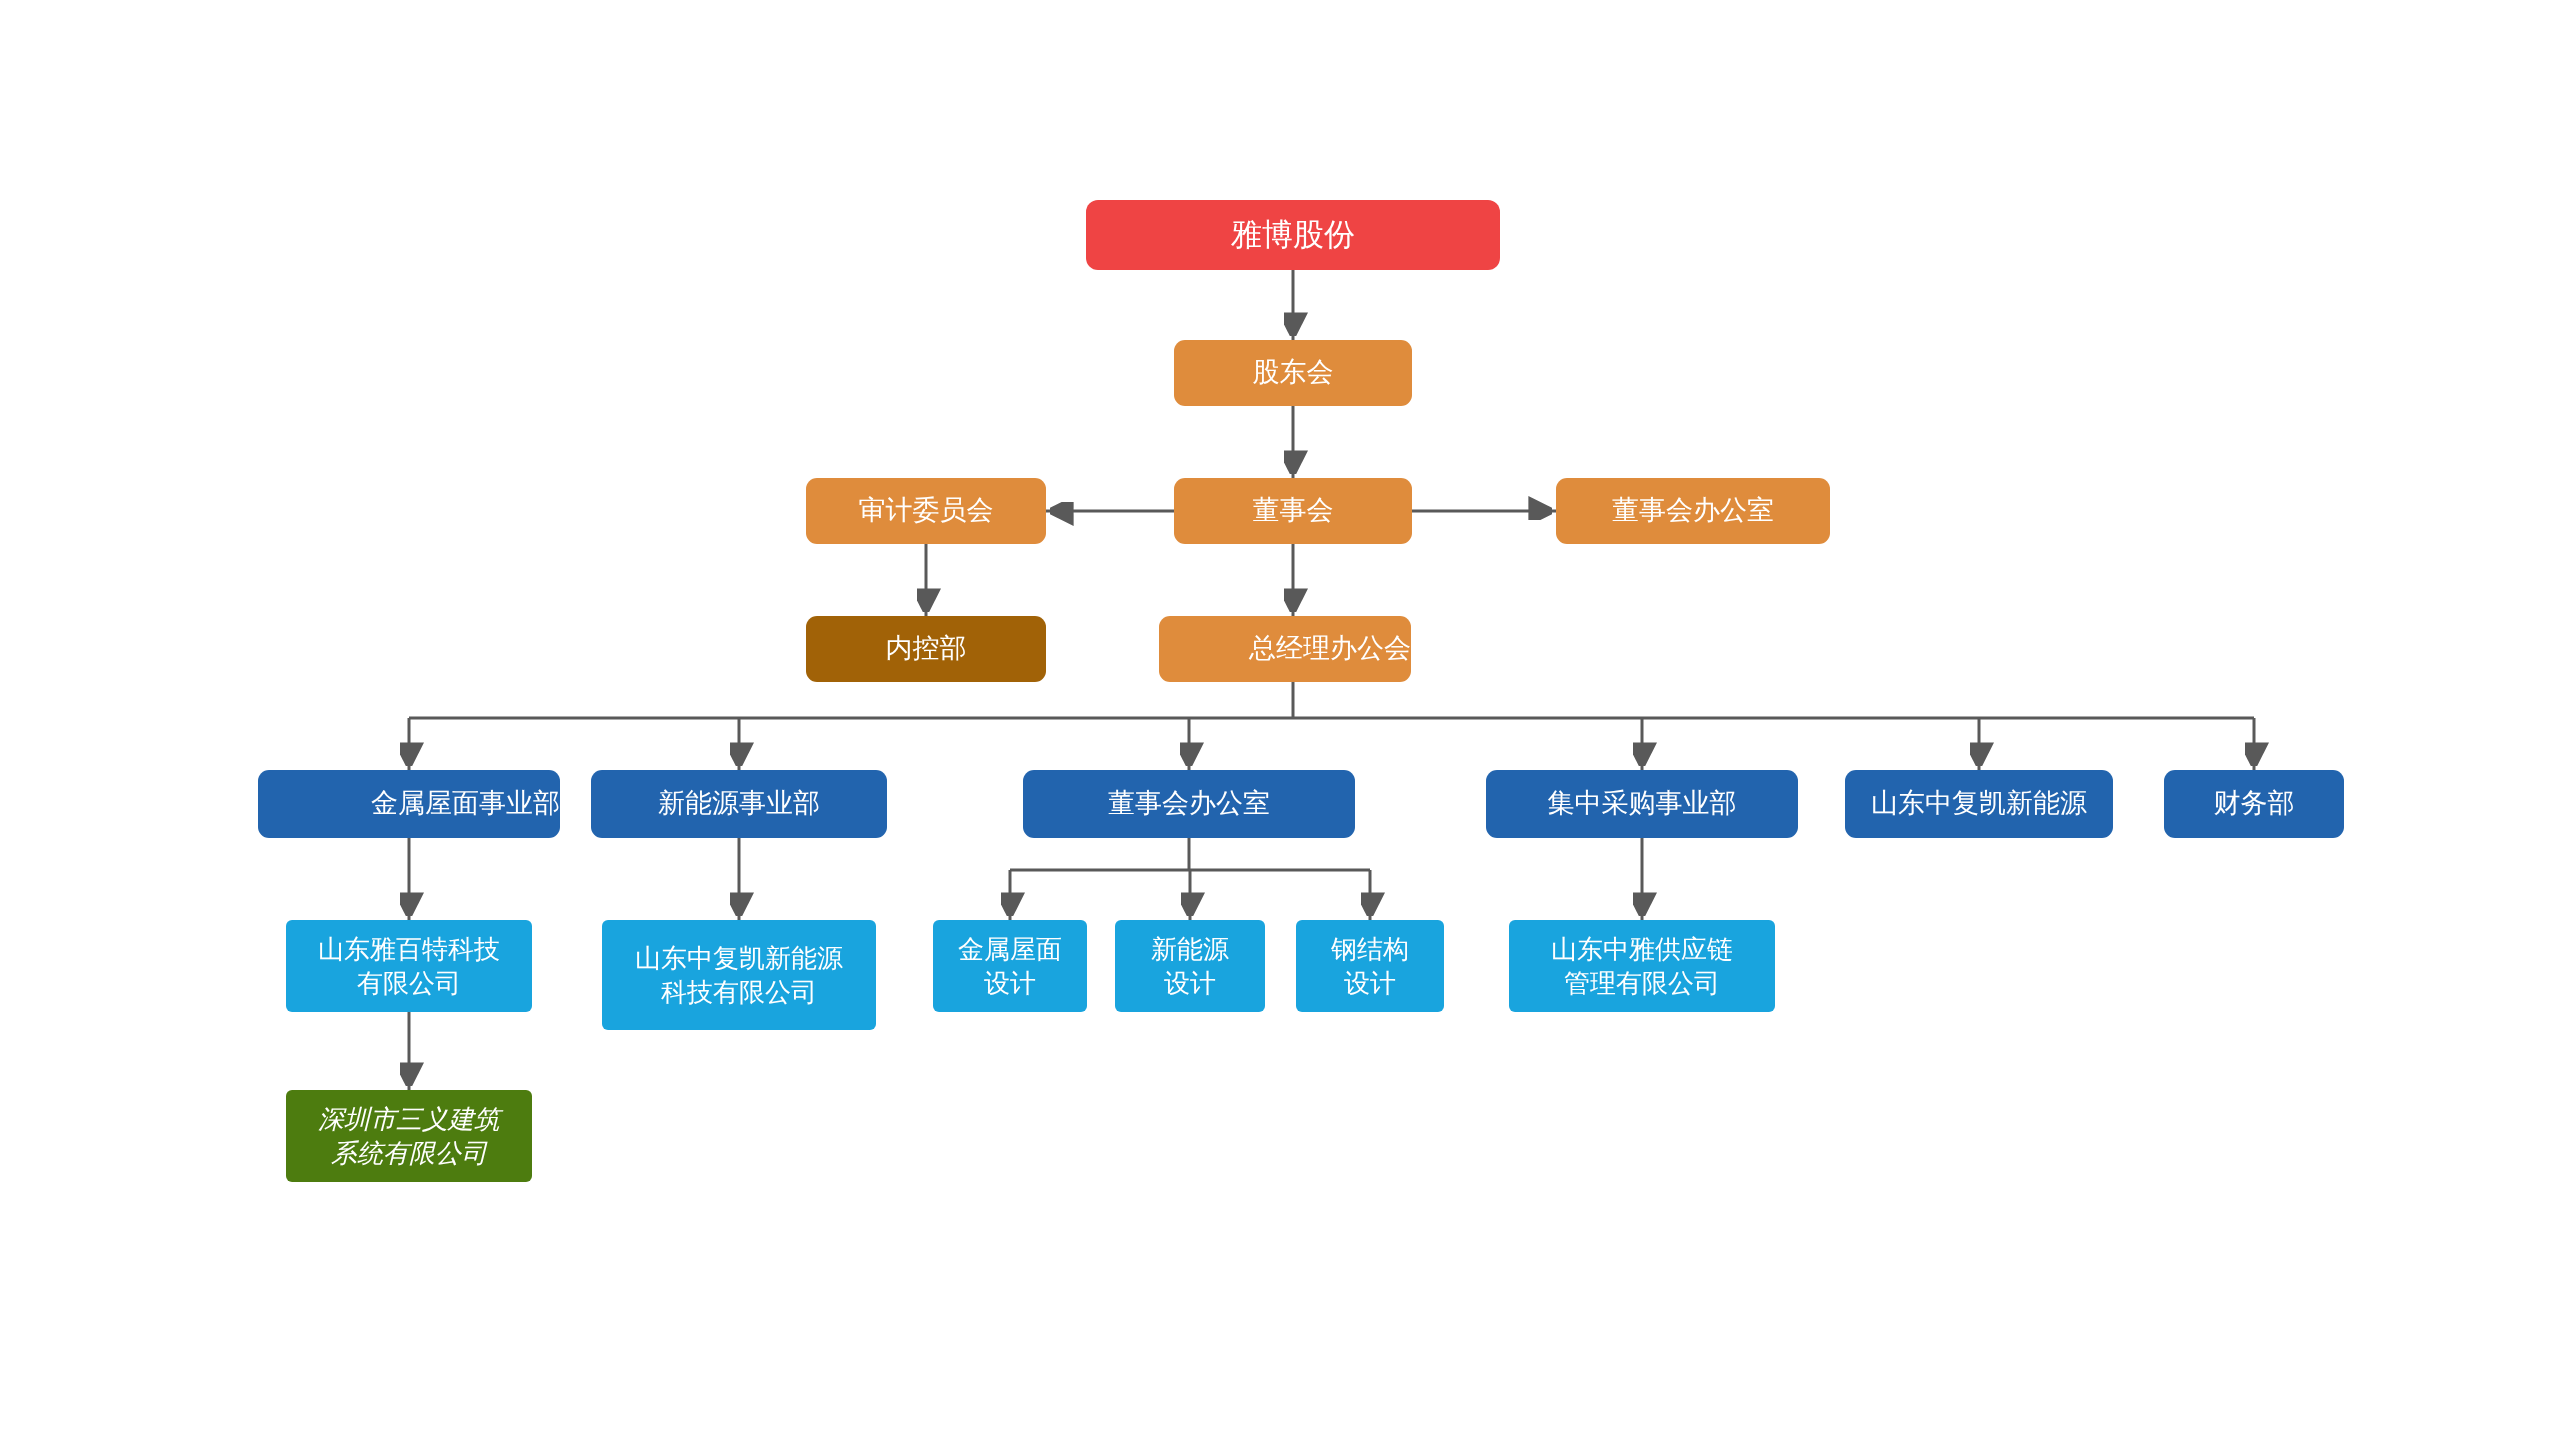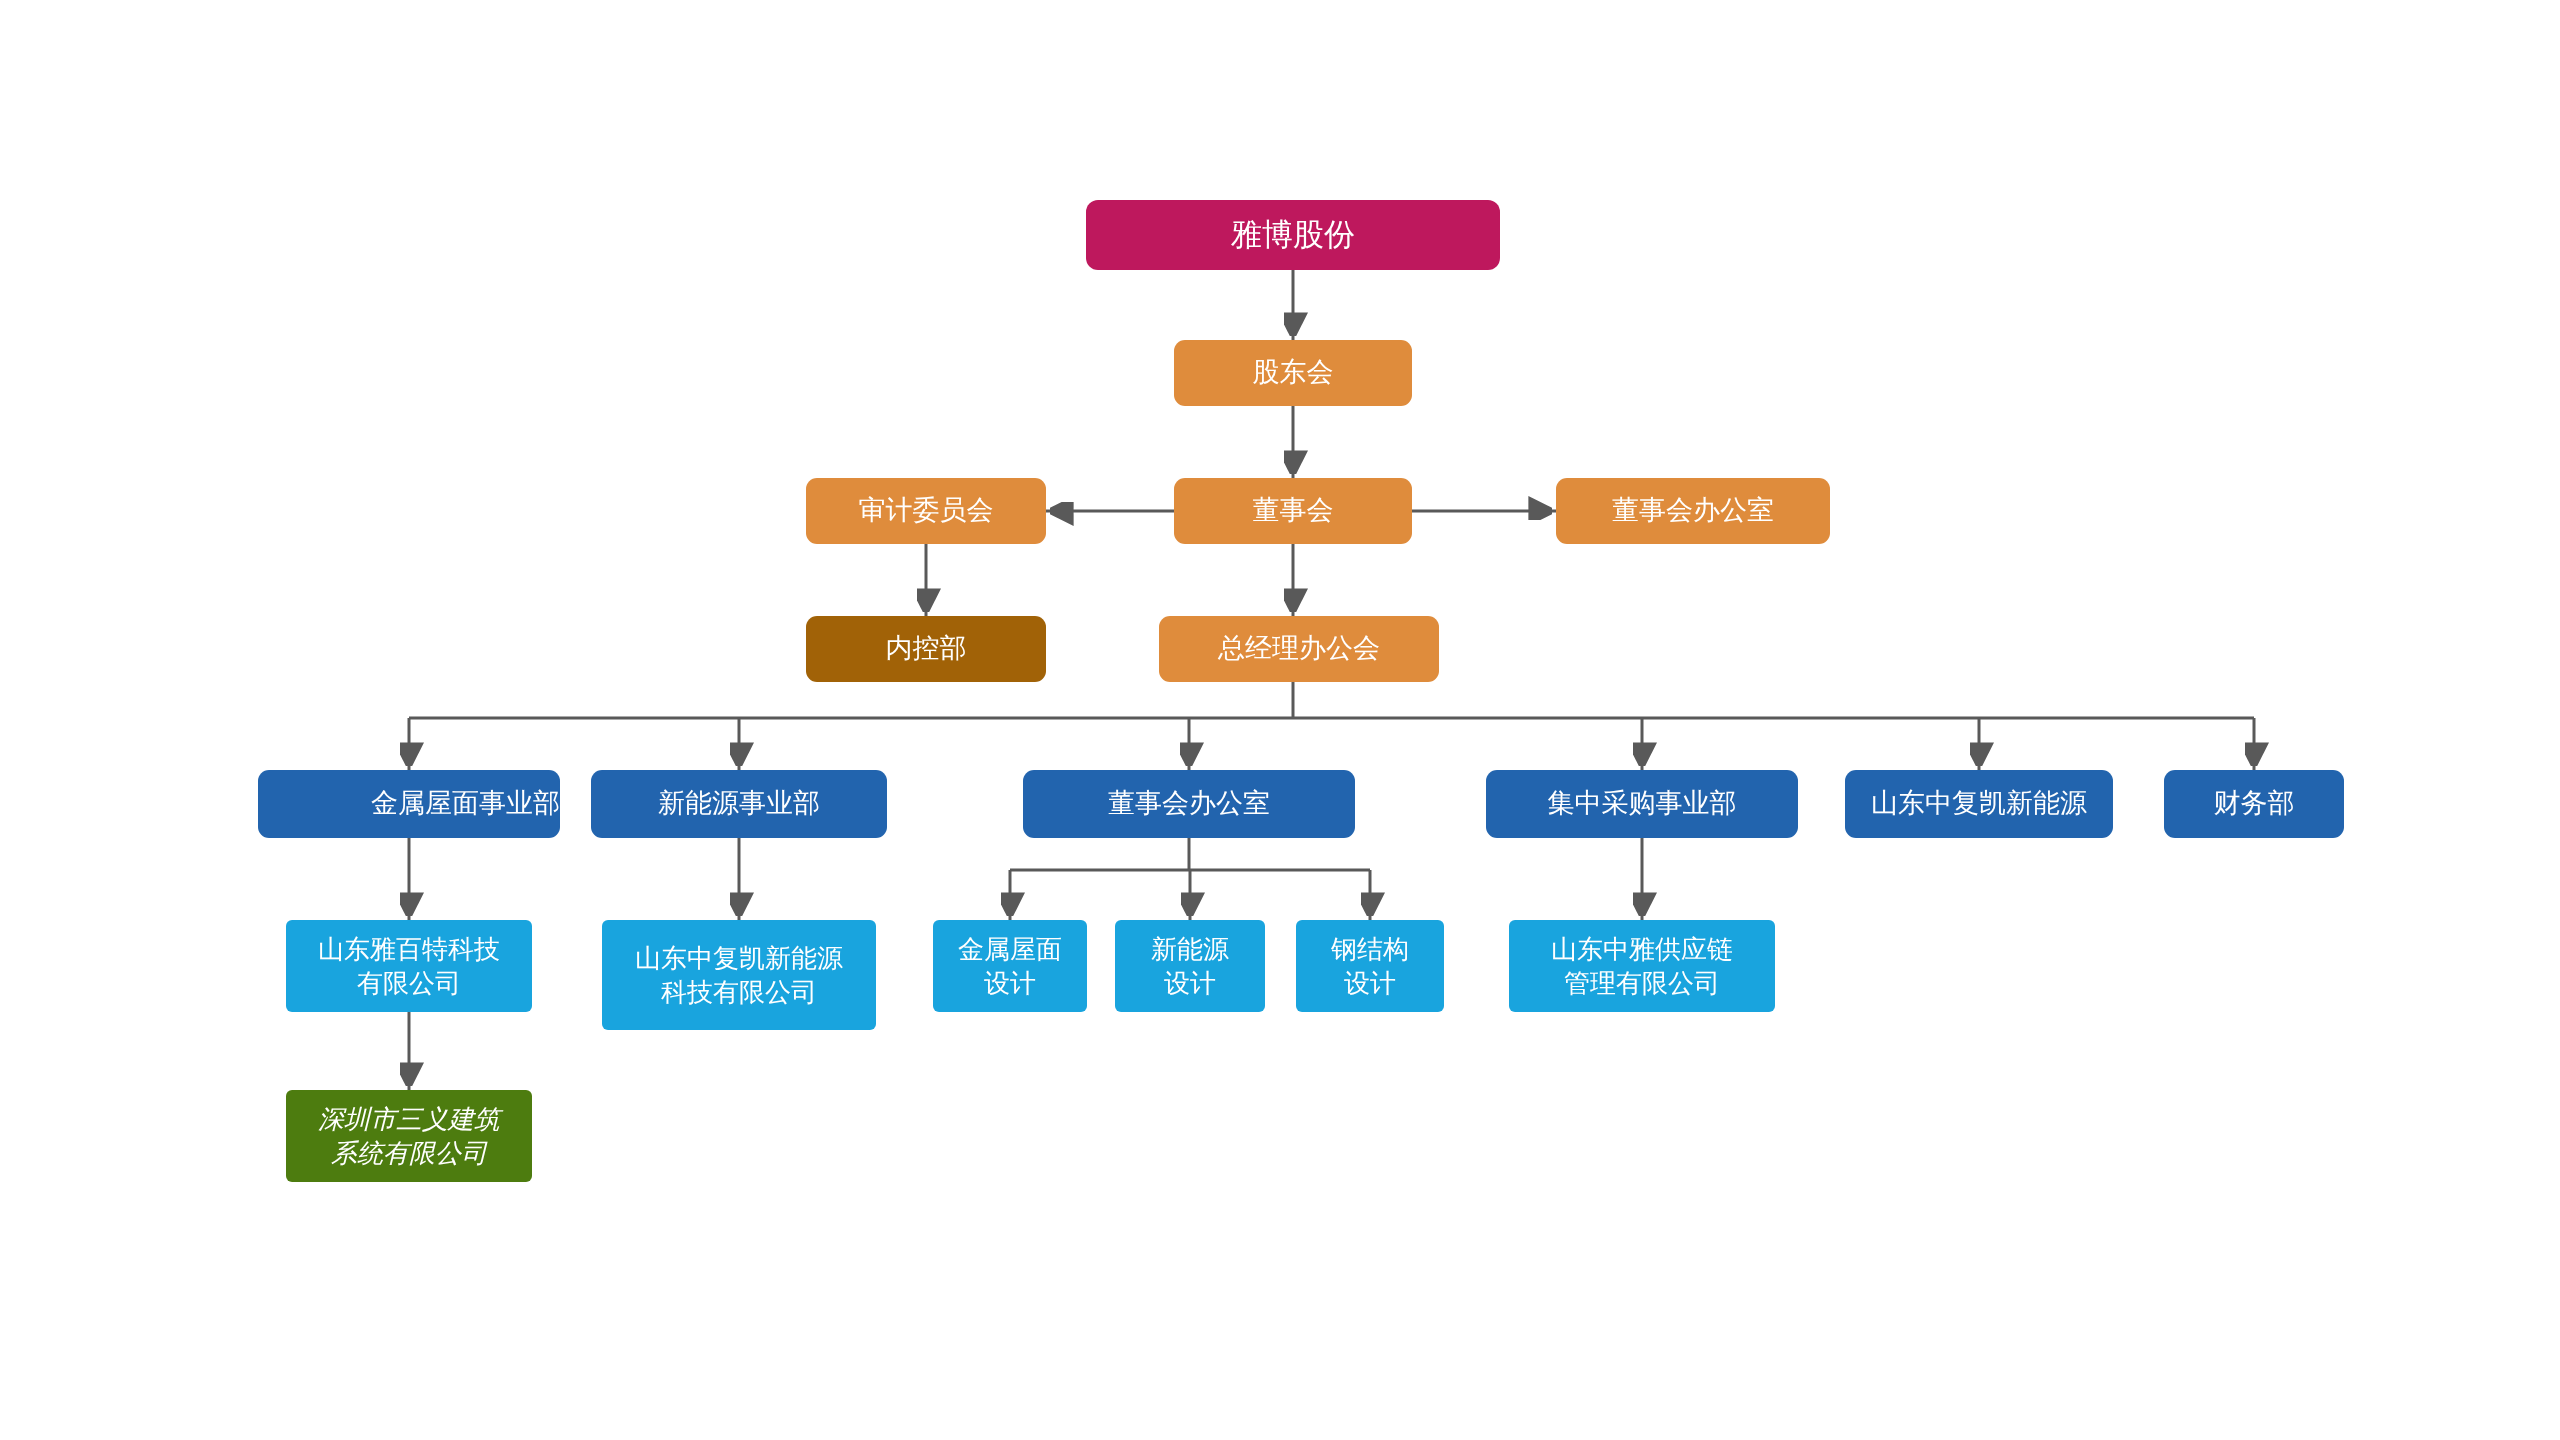--- a/index.html
+++ b/index.html
@@ -72,39 +72,39 @@
         <line x1="1979" y1="718" x2="1979" y2="770" marker-end="url(#arrow)"></line>
         <line x1="2254" y1="718" x2="2254" y2="770" marker-end="url(#arrow)"></line>
         <line x1="1189" y1="838" x2="1189" y2="870"></line>
         <line x1="1010" y1="870" x2="1370" y2="870"></line>
         <line x1="1010" y1="870" x2="1010" y2="920" marker-end="url(#arrow)"></line>
         <line x1="1190" y1="870" x2="1190" y2="920" marker-end="url(#arrow)"></line>
         <line x1="1370" y1="870" x2="1370" y2="920" marker-end="url(#arrow)"></line>
       </g>
   </svg>
 
-<div class="node type-root" style="left: 1086px; top: 200px; width: 414px; height: 70px; background: #be185d; color: rgb(255, 255, 255);">
+<div class="node type-root" style="left: 1086px; top: 200px; width: 414px; height: 70px; background: #ef4444; color: rgb(255, 255, 255);">
       <span class="node-label">雅博股份</span>
     </div>
     <div class="node type-governance" style="left: 1174px; top: 340px; width: 238px; height: 66px; background: rgb(223, 140, 60); color: rgb(255, 255, 255);">
       <span class="node-label">股东会</span>
     </div>
     <div class="node type-governance" style="left: 806px; top: 478px; width: 240px; height: 66px; background: rgb(223, 140, 60); color: rgb(255, 255, 255);">
       <span class="node-label">审计委员会</span>
     </div>
     <div class="node type-governance" style="left: 1174px; top: 478px; width: 238px; height: 66px; background: rgb(223, 140, 60); color: rgb(255, 255, 255);">
       <span class="node-label">董事会</span>
     </div>
     <div class="node type-governance" style="left: 1556px; top: 478px; width: 274px; height: 66px; background: rgb(223, 140, 60); color: rgb(255, 255, 255);">
       <span class="node-label">董事会办公室</span>
     </div>
     <div class="node type-governance" style="left: 806px; top: 616px; width: 240px; height: 66px; background: #a16207; color: rgb(255, 255, 255);">
       <span class="node-label">内控部</span>
     </div>
-    <div class="node type-governance" style="left: 1159px; top: 616px; width: 280px; height: 66px; background: rgb(223, 140, 60); color: rgb(255, 255, 255);">
+    <div class="node type-governance" style="left: 1159px; top: 616px; width: 252px; height: 66px; background: rgb(223, 140, 60); color: rgb(255, 255, 255); justify-content: flex-end;">
       <span class="node-label">总经理办公会</span>
     </div>
     <div class="node type-division" style="left: 258px; top: 770px; width: 302px; height: 68px; background: rgb(34, 100, 174); color: rgb(255, 255, 255); justify-content: flex-end;">
       <span class="node-label">金属屋面事业部</span>
     </div>
     <div class="node type-division" style="left: 591px; top: 770px; width: 296px; height: 68px; background: rgb(34, 100, 174); color: rgb(255, 255, 255);">
       <span class="node-label">新能源事业部</span>
     </div>
     <div class="node type-division" style="left: 1023px; top: 770px; width: 332px; height: 68px; background: rgb(34, 100, 174); color: rgb(255, 255, 255);">
       <span class="node-label">董事会办公室</span>

